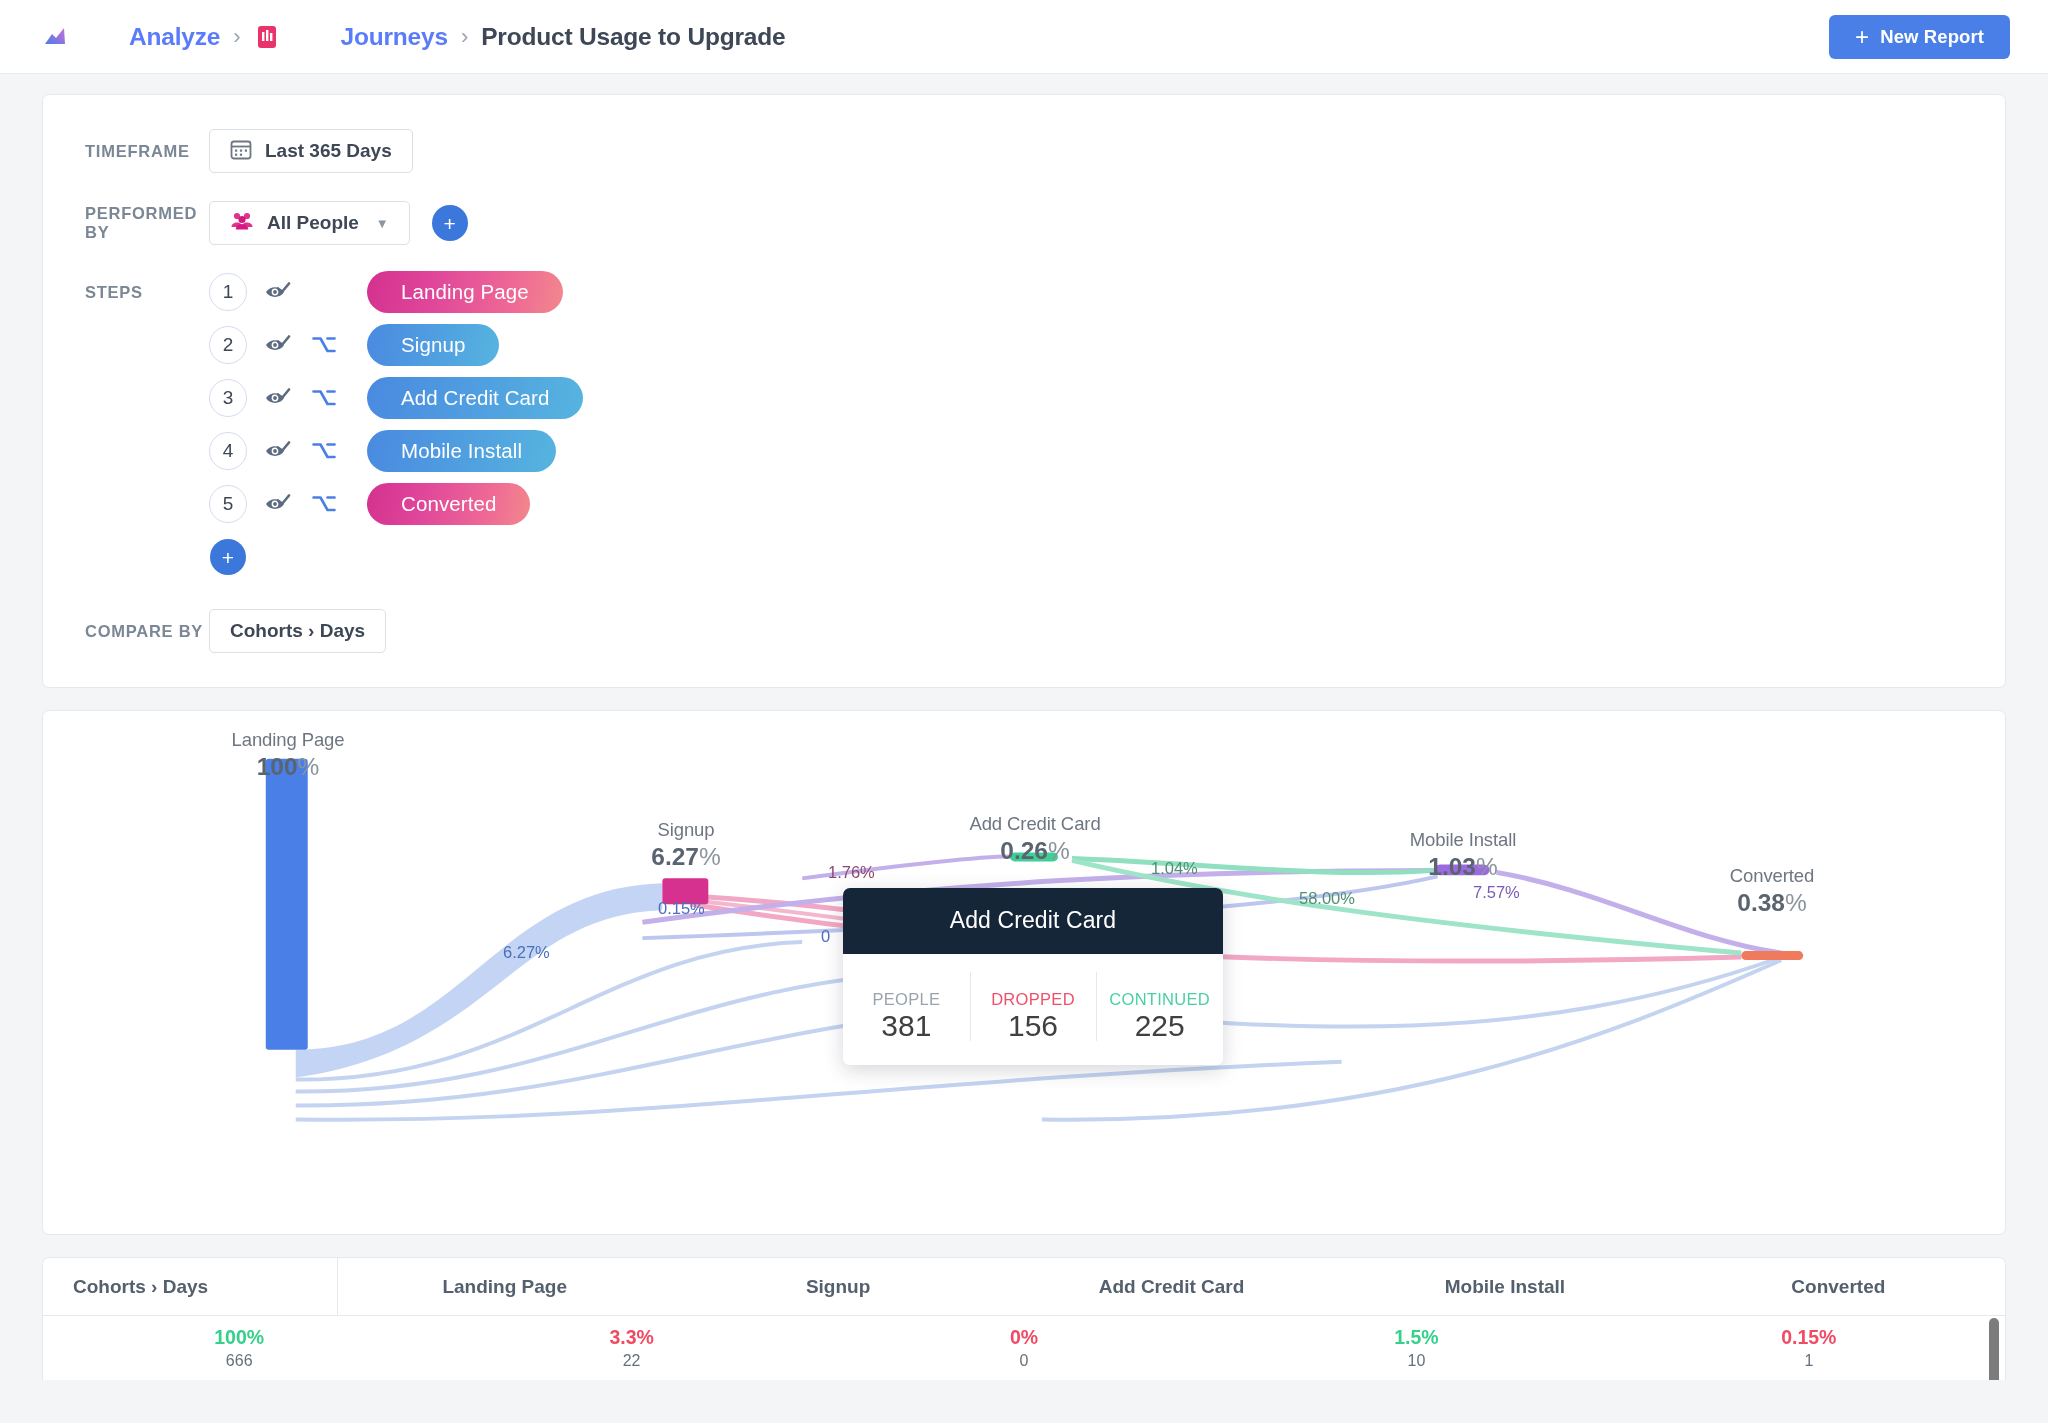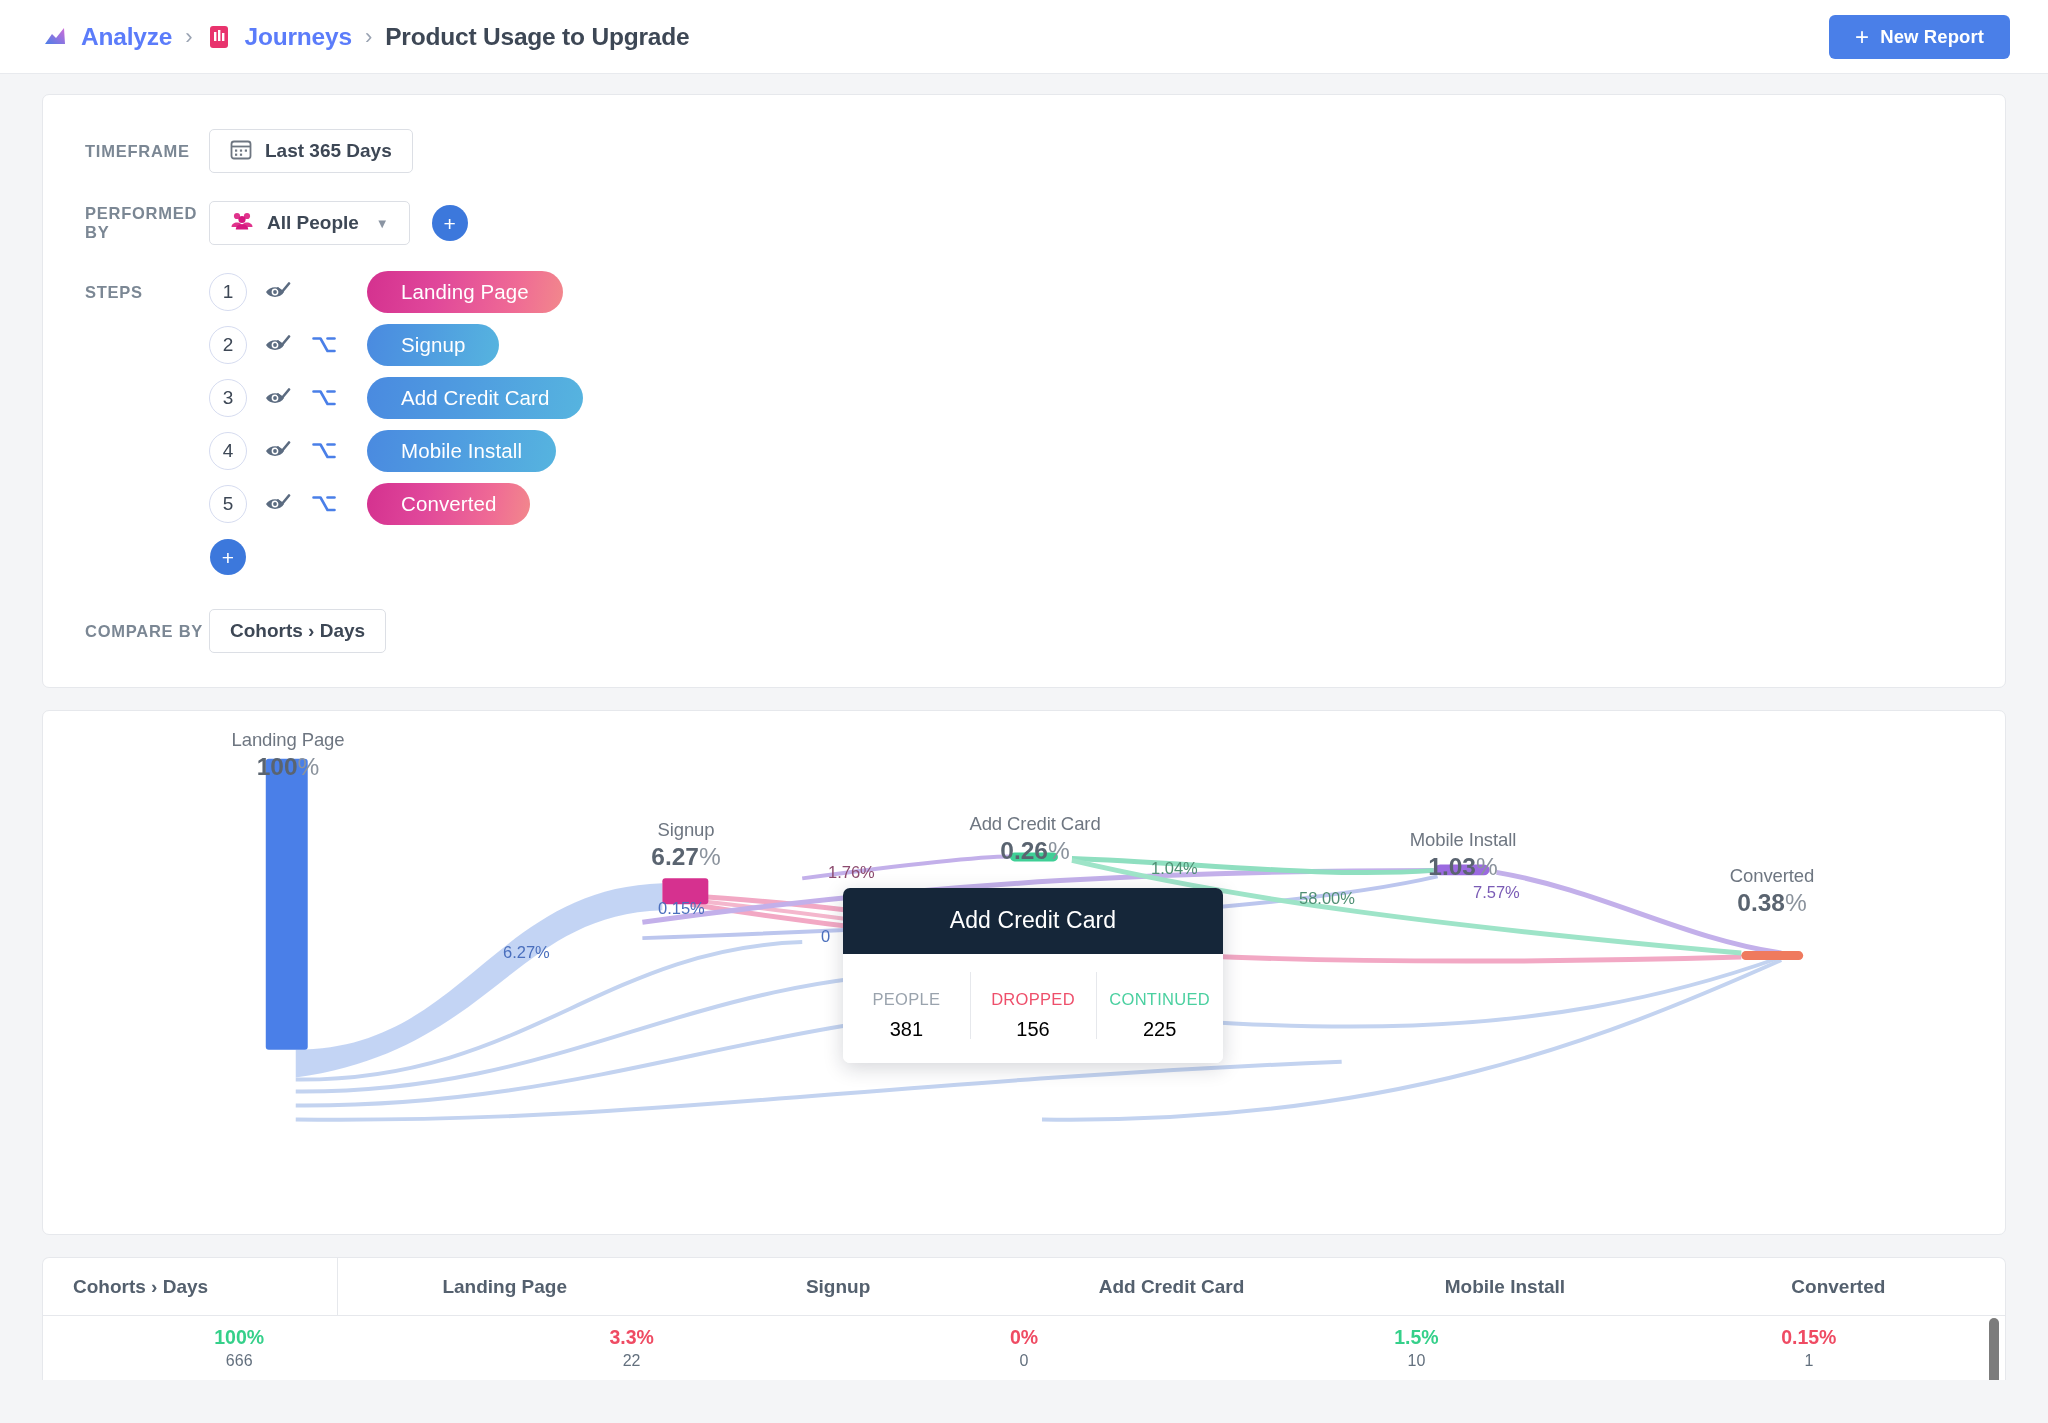--- a/index.html
+++ b/index.html
@@ -21,20 +21,21 @@
     padding: 0 38px 0 42px;
     position: relative;
   }
   .breadcrumb { display: flex; align-items: center; gap: 13px; }
   .bc-link {
     font-size: 24.5px;
     font-weight: bold;
     color: #5b7cfa;
     letter-spacing: -0.2px;
     cursor: pointer;
+    margin-left: 48px;
   }
   .bc-current {
     font-size: 24.5px;
     font-weight: bold;
     color: #3d4755;
     letter-spacing: -0.2px;
   }
   .bc-sep { font-size: 22px; color: #9aa3b2; font-weight: 500; }
   .bc-icon { width: 26px; height: 26px; display: inline-block; }
 
@@ -177,21 +178,21 @@
     text-align: center;
     padding: 19px 0 20px;
     letter-spacing: 0.1px;
   }
   .tt-body { display: flex; background:#fff; padding: 16px 0 22px; }
   .tt-cell { flex: 1; text-align: center; position: relative; }
   .tt-cell + .tt-cell:before {
     content:""; position:absolute; left:0; top:2px; bottom:2px; width:1px; background:#e6e8ec;
   }
   .tt-k { font-size: 16.5px; letter-spacing: 0.3px; margin-top: 20px; }
-  .tt-v { font-size: 20px; color: #000000; margin-top: 9px; }
+  .tt-v { font-size: 30px; color: #404040; }
   .k-people { color: #9aa3ad; }
   .k-dropped { color: #ee4f6b; }
   .k-continued { color: #4bd0a0; }
 
   
   .tablepanel { margin-top: 22px; border-bottom: none; border-radius: 7px 7px 0 0; overflow: hidden; position:relative;}
   .thead { display: flex; height: 58px; align-items: center; border-bottom: 1px solid #e6e8ec; }
   .th-first {
     width: 295px; padding-left: 30px;
     font-size: 19px; color: #54606e; font-weight: bold;

